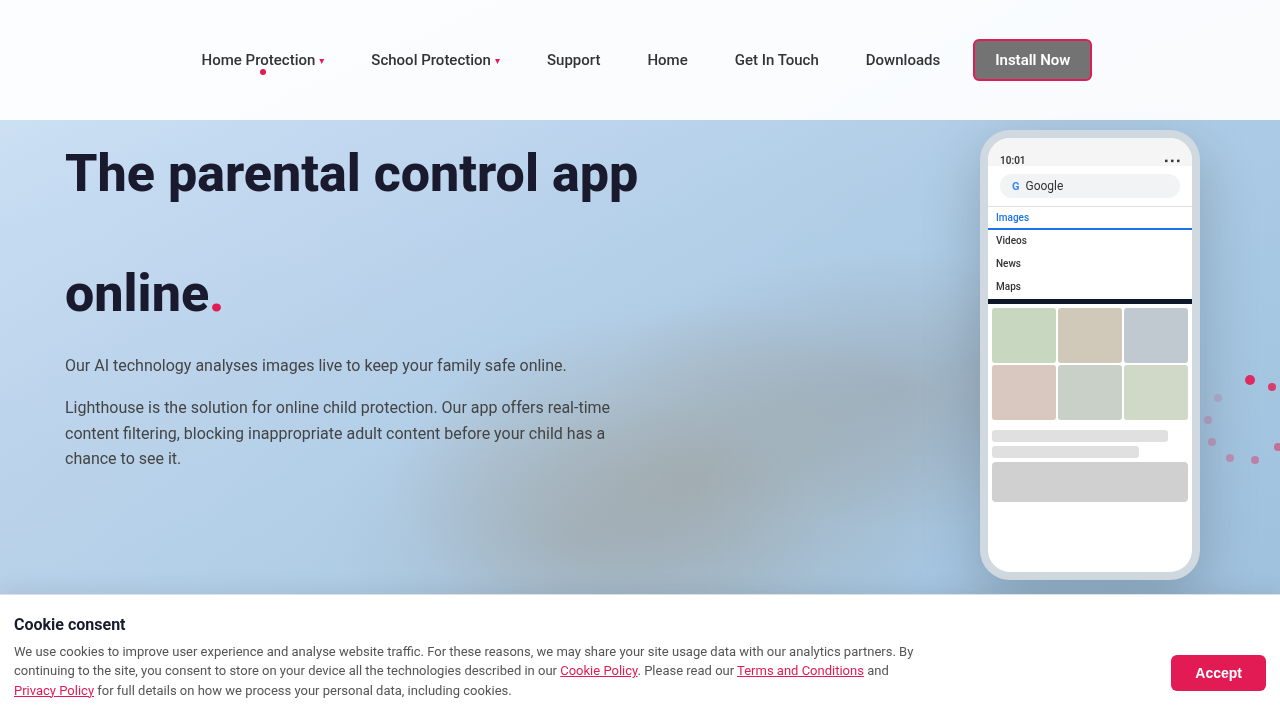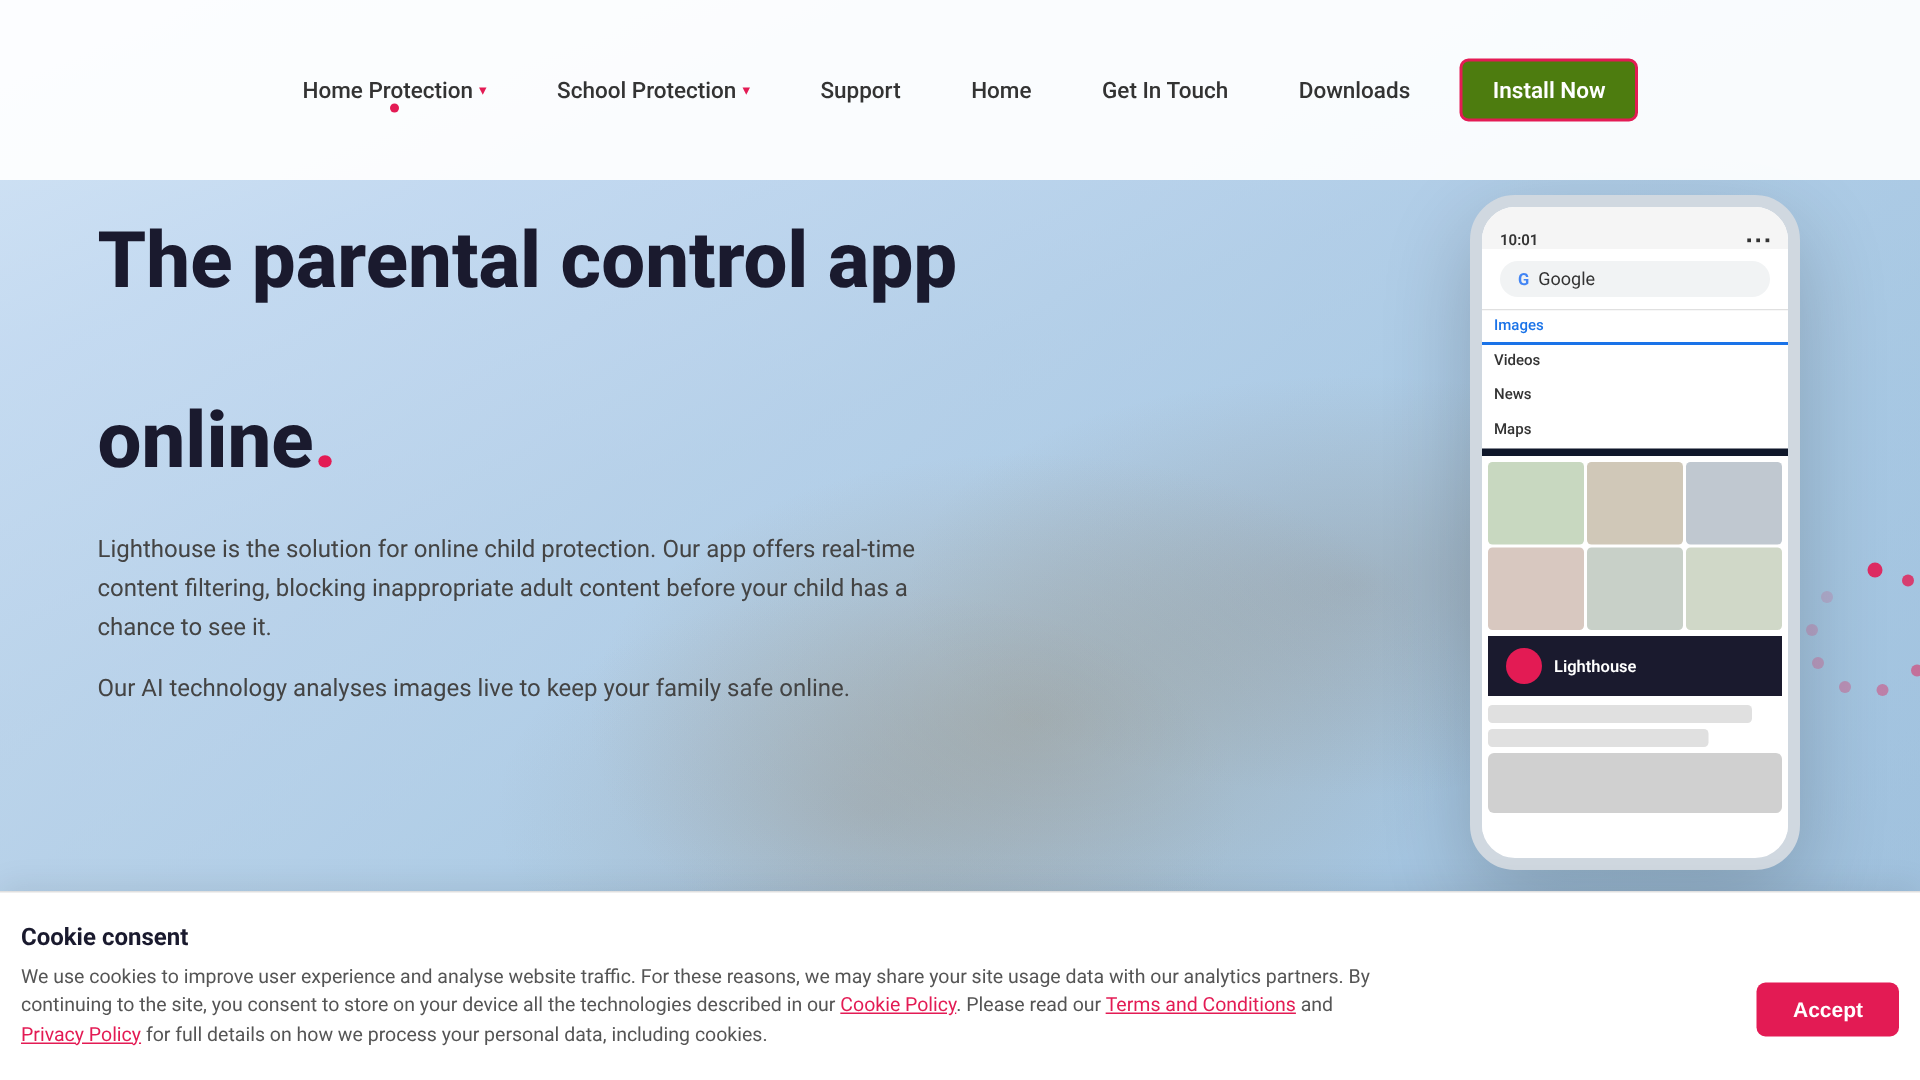--- a/index.html
+++ b/index.html
@@ -59,21 +59,21 @@
       bottom: 2px;
       left: 50%;
       transform: translateX(-50%);
       width: 6px;
       height: 6px;
       border-radius: 50%;
       background: #e31b54;
     }
 
     .install-btn {
-      background: #4d7c0f;
+      background: #737373;
       color: #fff !important;
       border: 2px solid #e31b54;
       border-radius: 6px;
       padding: 10px 20px !important;
       font-weight: 600 !important;
       font-size: 15px !important;
     }
 
     
     .hero {
@@ -398,22 +398,22 @@
     </li>
   </ul>
 </nav>
 
 <div class="hero-content">
   <h1 class="hero-heading">
     <span>The parental control app</span><br>
     <br>
     <span>online</span><span class="dot">.</span>
   </h1>
+  <p class="hero-description">Our AI technology analyses images live to keep your family safe online.</p>
   <p class="hero-description">Lighthouse is the solution for online child protection. Our app offers real-time content filtering, blocking inappropriate adult content before your child has a chance to see it.</p>
-  <p class="hero-description">Our AI technology analyses images live to keep your family safe online.</p>
 </div>
 
 <div class="phone-mockup">
   <div class="phone-outer">
     <div class="phone-status-bar">
       <span class="time">10:01</span>
       <span>▪ ▪ ▪</span>
     </div>
     <div class="phone-search-bar">
       <div class="phone-search-input">
@@ -430,24 +430,20 @@
     <div class="phone-content">
       <div class="phone-image-grid">
         <div class="phone-img-placeholder"></div>
         <div class="phone-img-placeholder"></div>
         <div class="phone-img-placeholder"></div>
         <div class="phone-img-placeholder"></div>
         <div class="phone-img-placeholder"></div>
         <div class="phone-img-placeholder"></div>
       </div>
 
-      <div class="phone-lighthouse-bar">
-        <div class="lh-icon"></div>
-        <span class="lh-text">Lighthouse</span>
-      </div>
       <div style="padding: 6px 0; font-size:10px; color:#555;">
         <div style="height:12px; background:#e0e0e0; border-radius:3px; margin-bottom:4px; width:90%;"></div>
         <div style="height:12px; background:#e0e0e0; border-radius:3px; margin-bottom:4px; width:75%;"></div>
         <div style="height:40px; background:#d0d0d0; border-radius:4px; margin-bottom:4px;"></div>
       </div>
     </div>
   </div>
 
   <svg style="position:absolute; right:-100px; top:240px; width:100px; height:100px;" viewBox="0 0 100 100">
     <circle cx="50" cy="10" r="5" fill="#e31b54" opacity="0.9"></circle>

